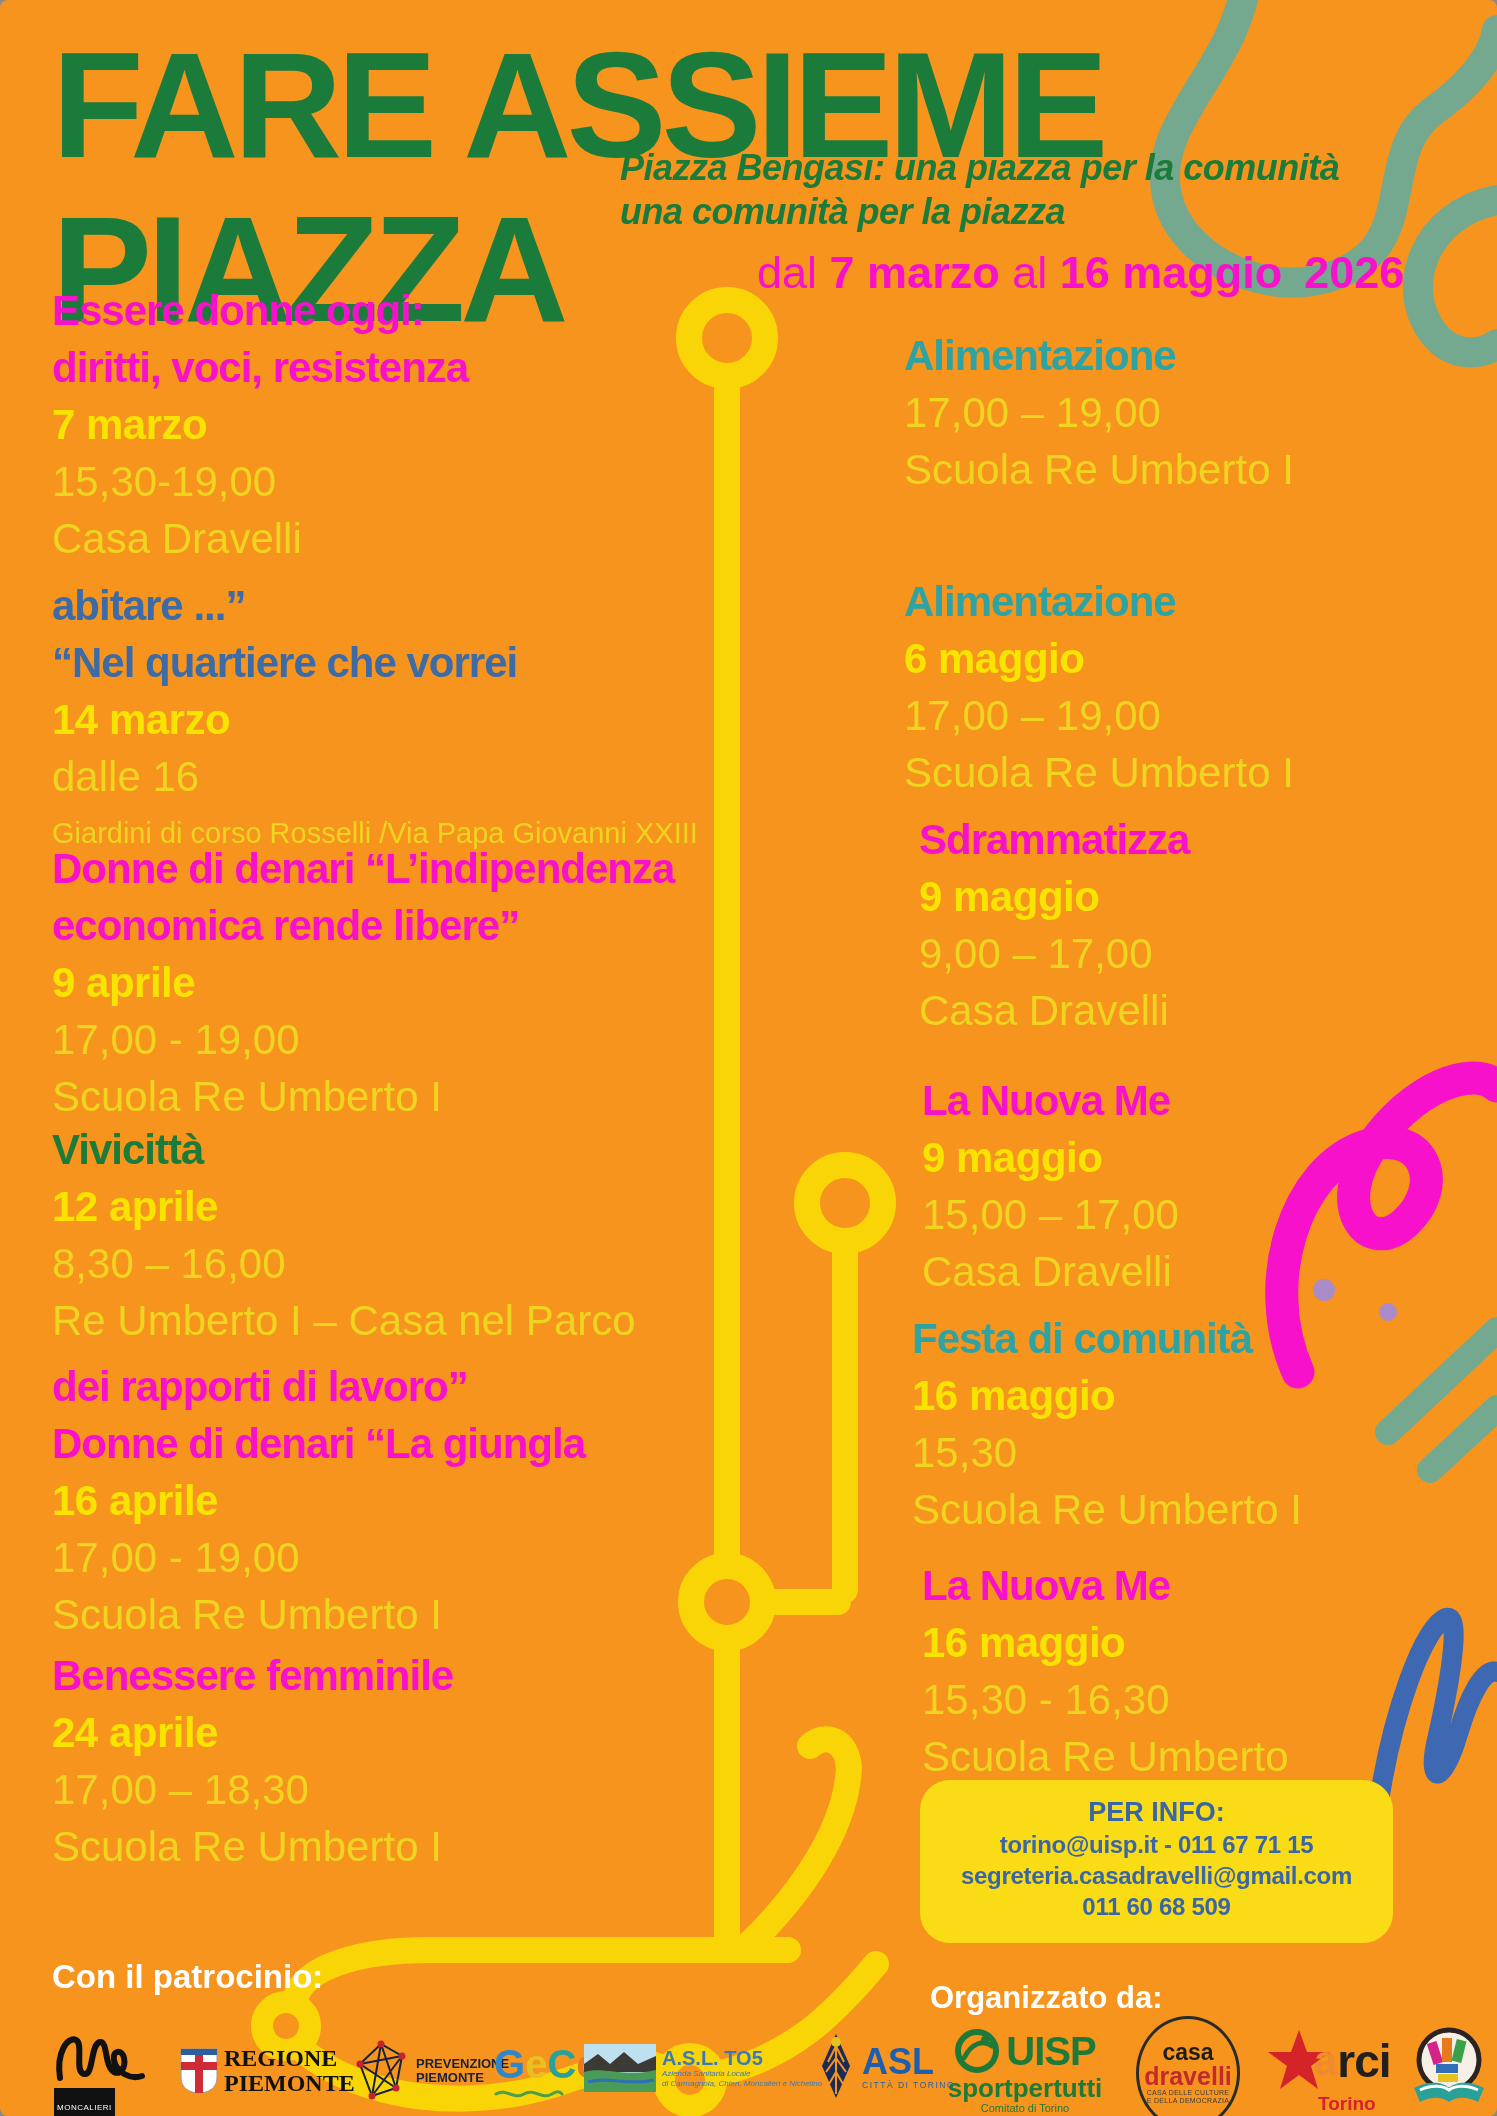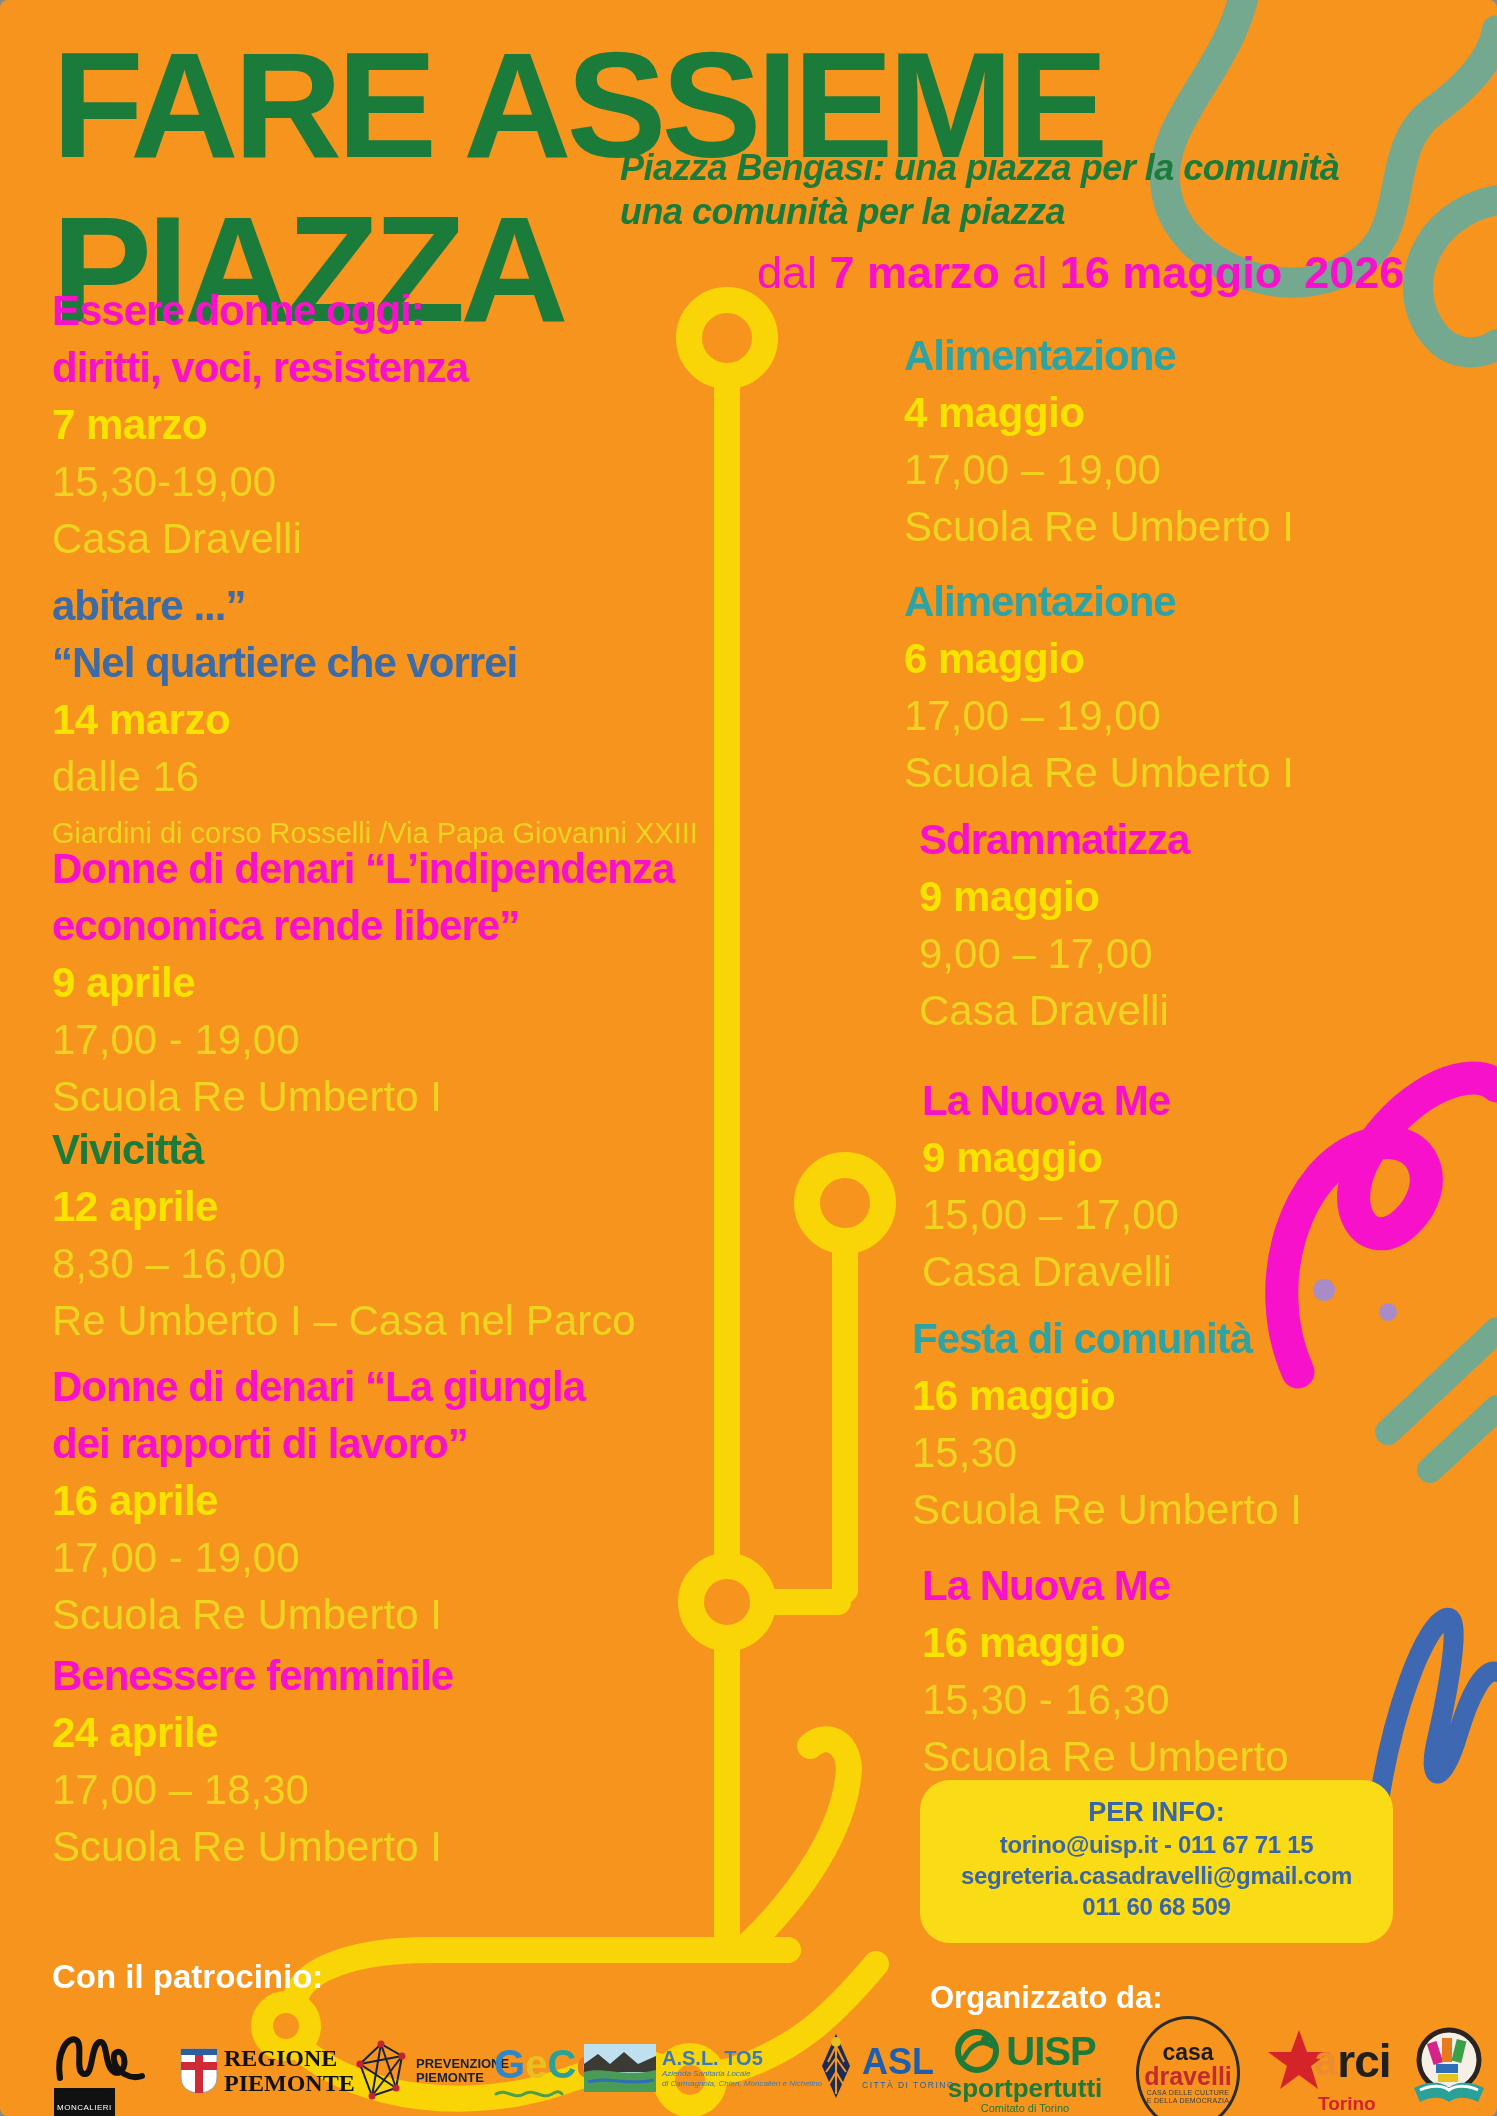--- a/index.html
+++ b/index.html
@@ -127,37 +127,36 @@
   </div>
 
   <div class="txt ev" style="left:52px;top:1121px;">
     <div class="eh gr">Vivicittà</div>
     <div class="ed">12 aprile</div>
     <div class="et">8,30 – 16,00</div>
     <div class="et">Re Umberto I – Casa nel Parco</div>
   </div>
 
   <div class="txt ev" style="left:52px;top:1358px;">
+    <div class="eh m">dei rapporti di lavoro”</div>
     <div class="eh m">Donne di denari “La giungla</div>
-    <div class="eh m">dei rapporti di lavoro”</div>
     <div class="ed">16 aprile</div>
     <div class="et">17,00 - 19,00</div>
     <div class="et">Scuola Re Umberto I</div>
   </div>
 
   <div class="txt ev" style="left:52px;top:1647px;">
     <div class="eh m">Benessere femminile</div>
     <div class="ed">24 aprile</div>
     <div class="et">17,00 – 18,30</div>
     <div class="et">Scuola Re Umberto I</div>
   </div>
 
   <div class="txt ev" style="left:904px;top:327px;">
     <div class="eh tl">Alimentazione</div>
-    <div class="ed">4 maggio</div>
     <div class="et">17,00 – 19,00</div>
     <div class="et">Scuola Re Umberto I</div>
   </div>
 
   <div class="txt ev" style="left:904px;top:573px;">
     <div class="eh tl">Alimentazione</div>
     <div class="ed">6 maggio</div>
     <div class="et">17,00 – 19,00</div>
     <div class="et">Scuola Re Umberto I</div>
   </div>

